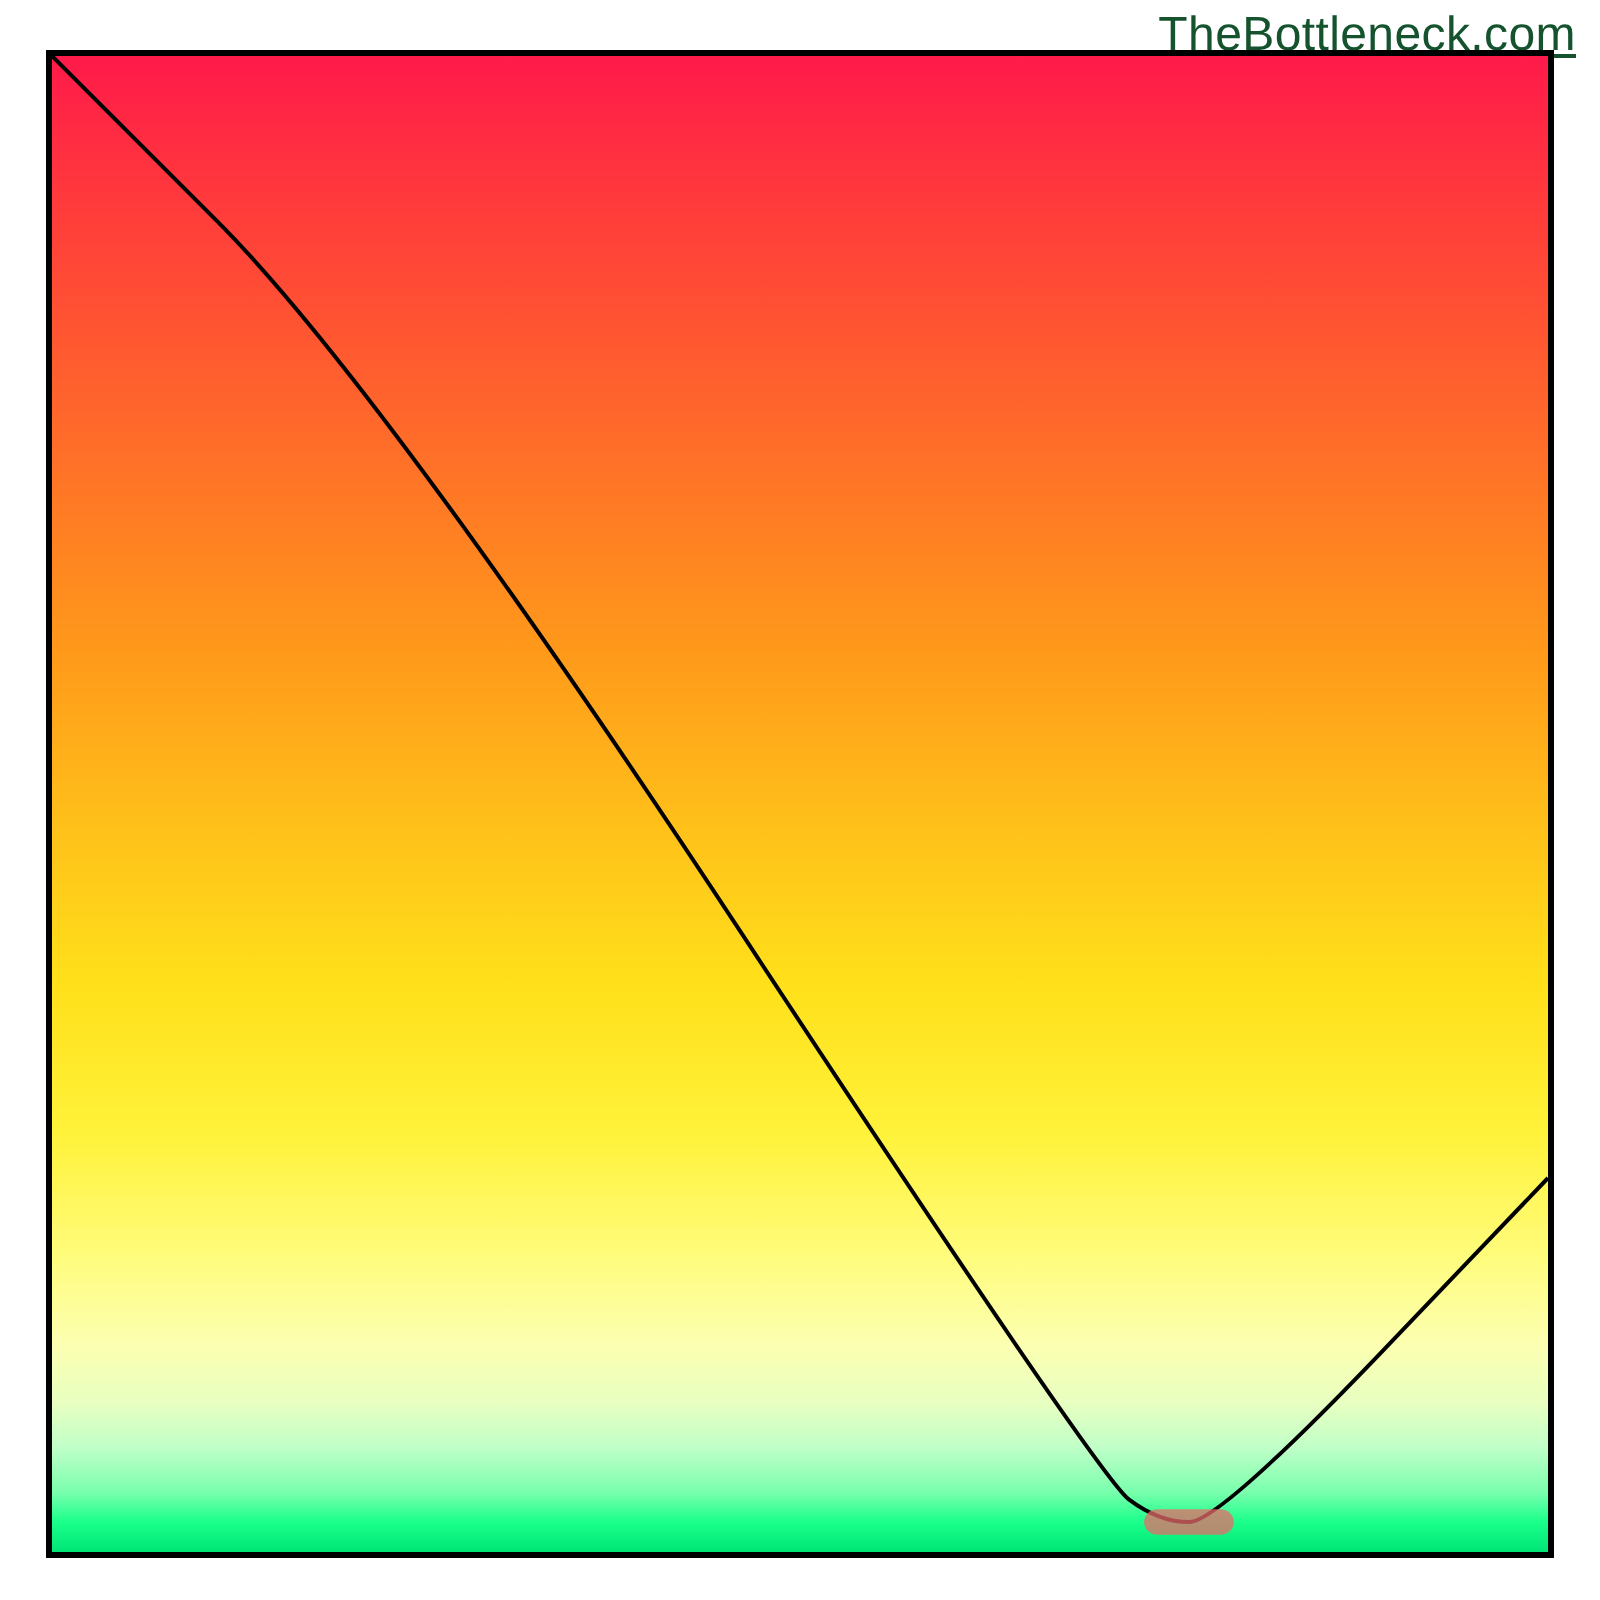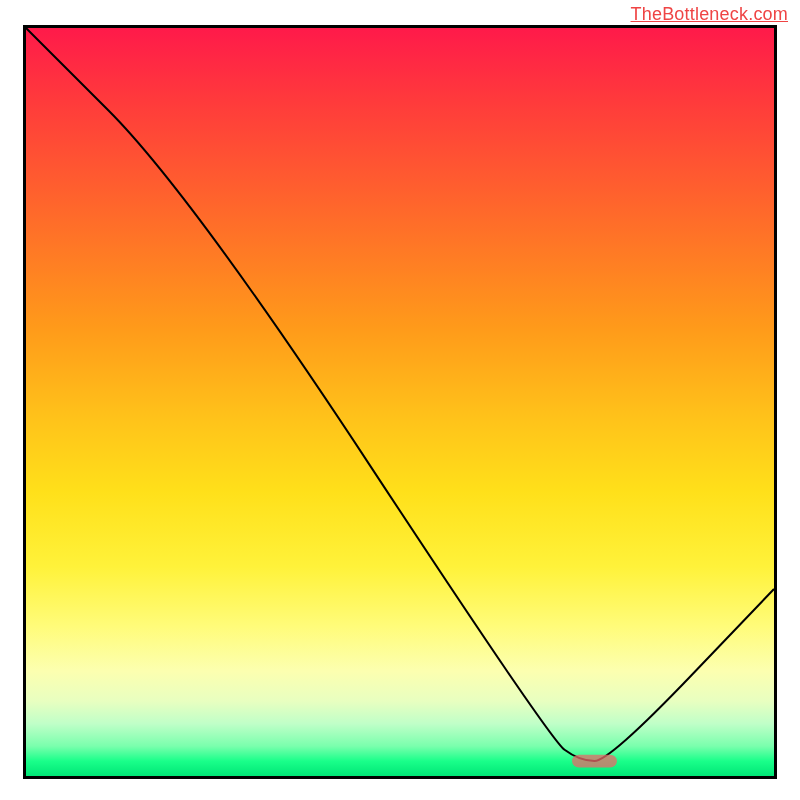--- a/index.html
+++ b/index.html
@@ -13,23 +13,23 @@
   }
   .container {
     position: relative;
     width: 800px;
     height: 800px;
   }
   .watermark {
     position: absolute;
     top: 4px;
     right: 12px;
-    font-size: 18px;
+    font-size: 24px;
     font-weight: 500;
-    color: #ef4444;
+    color: #14532d;
     letter-spacing: 0.2px;
     text-decoration: underline;
   }
   .chart-area {
     position: absolute;
     left: 23px;
     top: 25px;
     width: 754px;
     height: 754px;
     border: 3px solid #000;

